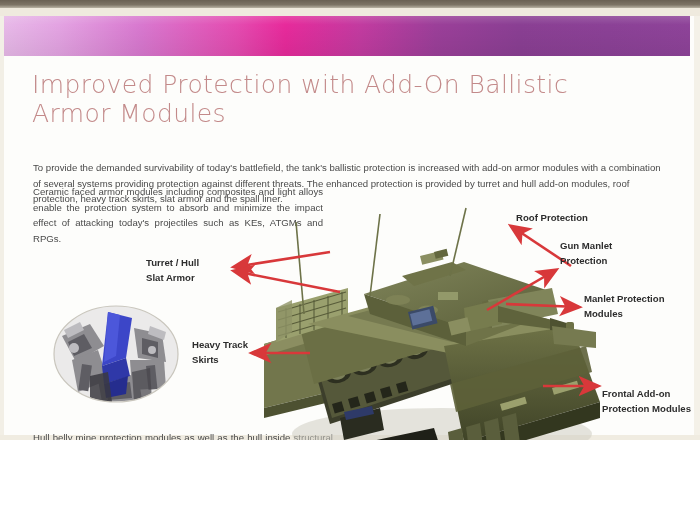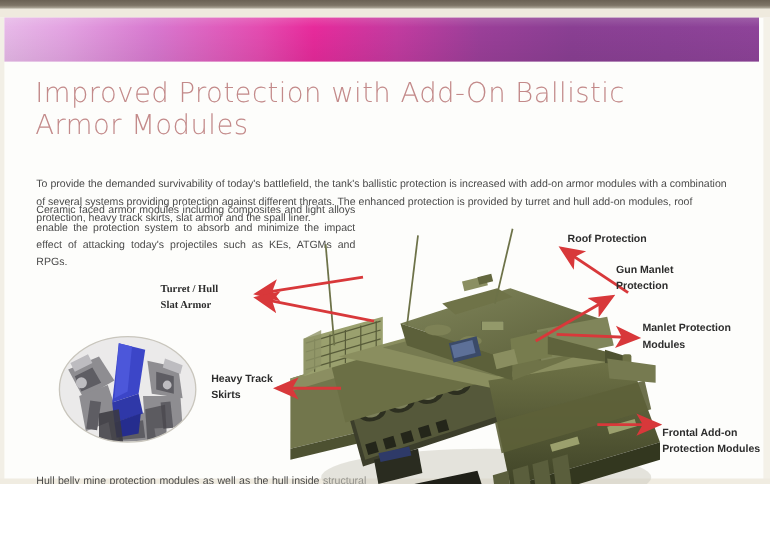--- a/index.html
+++ b/index.html
@@ -93,21 +93,21 @@
     font-size:9.6px;
     line-height:14.5px;
     font-weight:600;
     white-space:pre-line;
     font-family:"Liberation Sans", sans-serif;
   }
   #lbl-roof{left:516px;top:211px;}
   #lbl-manlet{left:560px;top:239px;}
   #lbl-turret-mod{left:584px;top:292px;}
   #lbl-frontal{left:602px;top:387px;}
-  #lbl-slat{left:146px;top:256px;text-align:left;font-family:Liberation Serif, serif;}
+  #lbl-slat{left:146px;top:256px;text-align:left;}
   #lbl-track{left:192px;top:338px;}
   #lbl-ied{left:320px;top:484px;}
   #lbl-underbelly{left:540px;top:462px;}
 
   
   .arrows{position:absolute;left:0;top:0;width:700px;height:508px;pointer-events:none;}
 
   
   .watermark{
     position:absolute;left:583px;top:452px;width:113px;height:45px;

